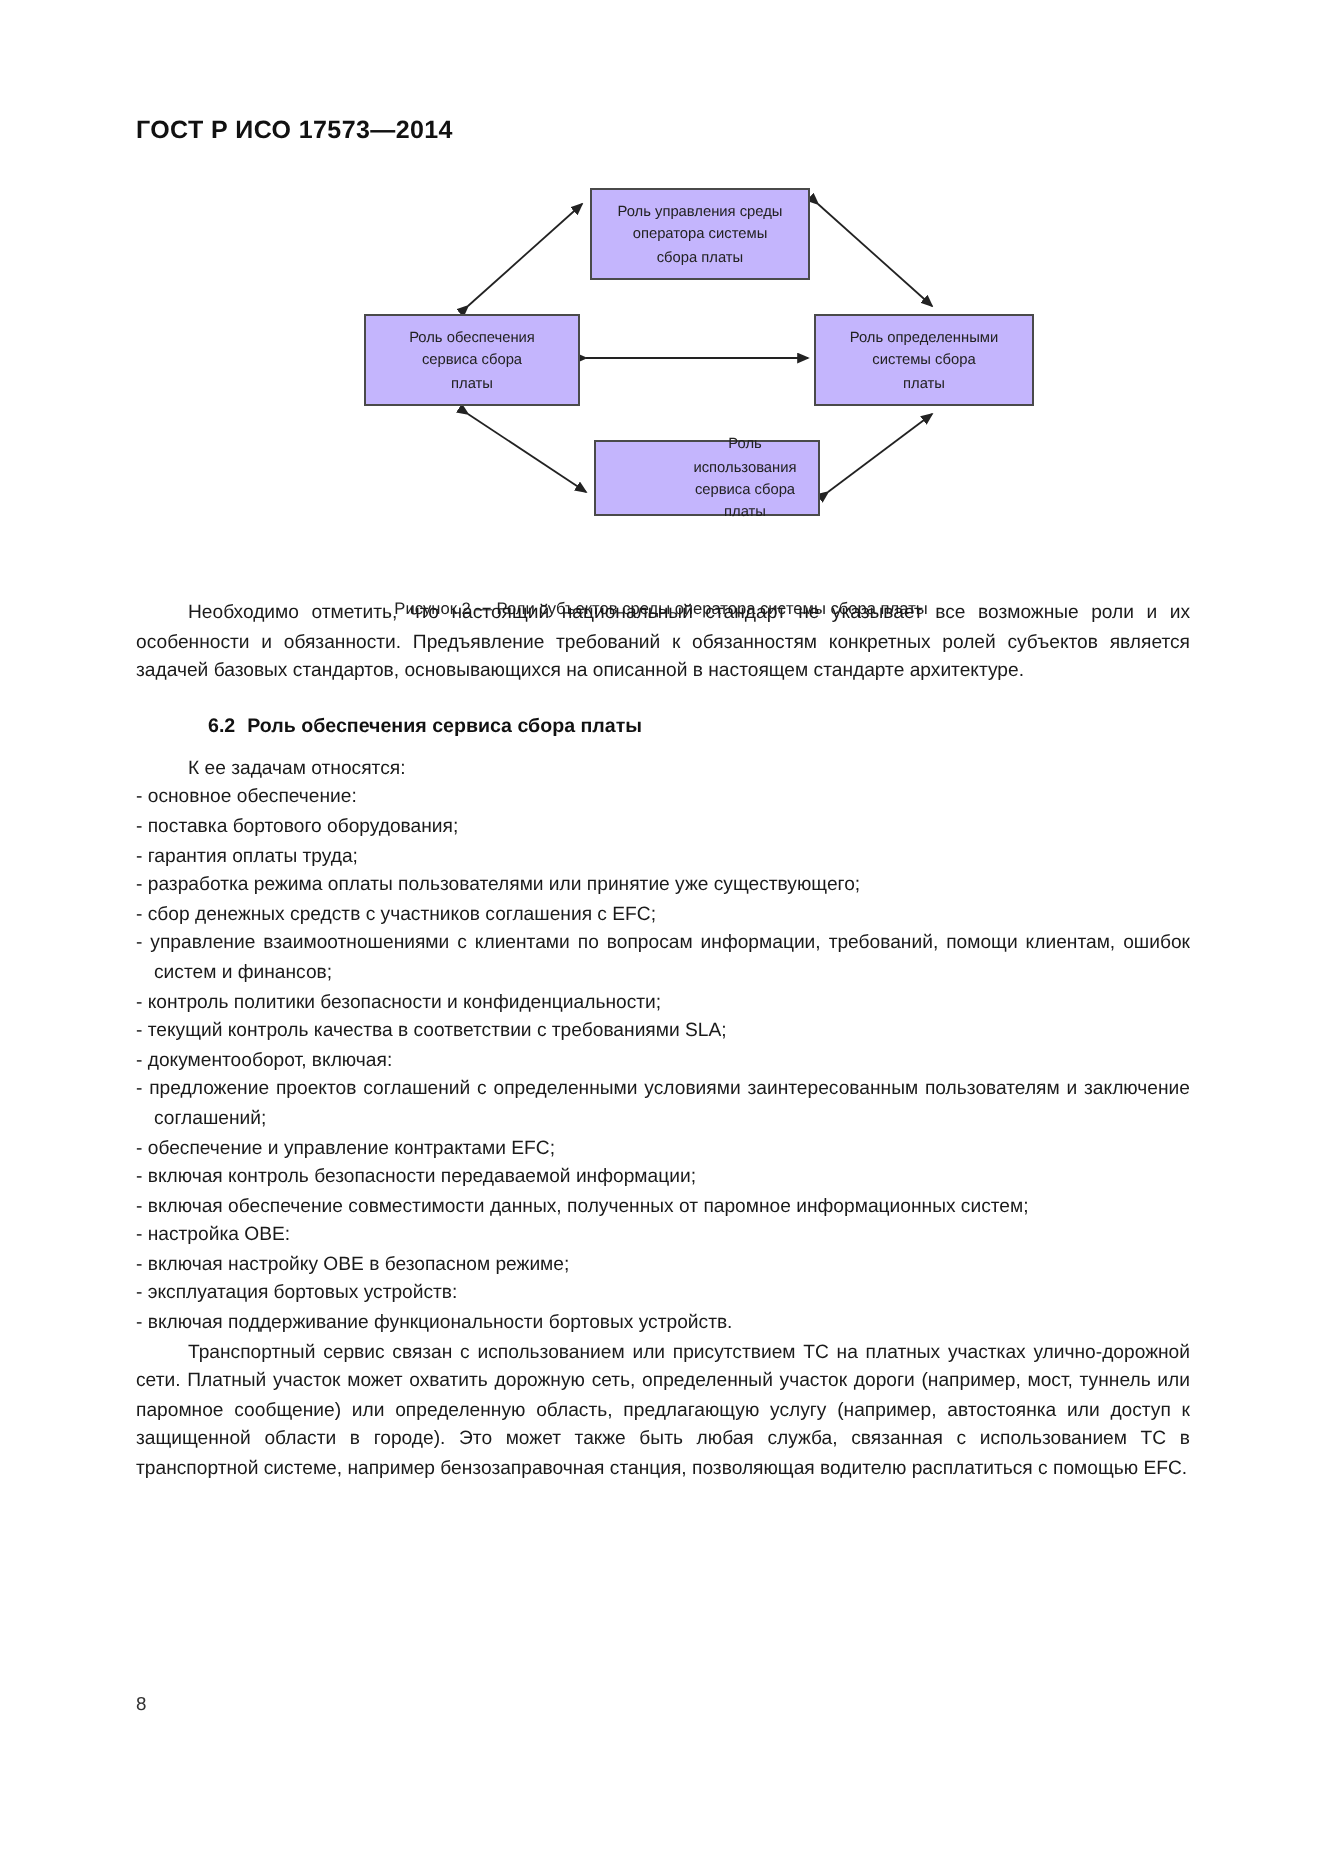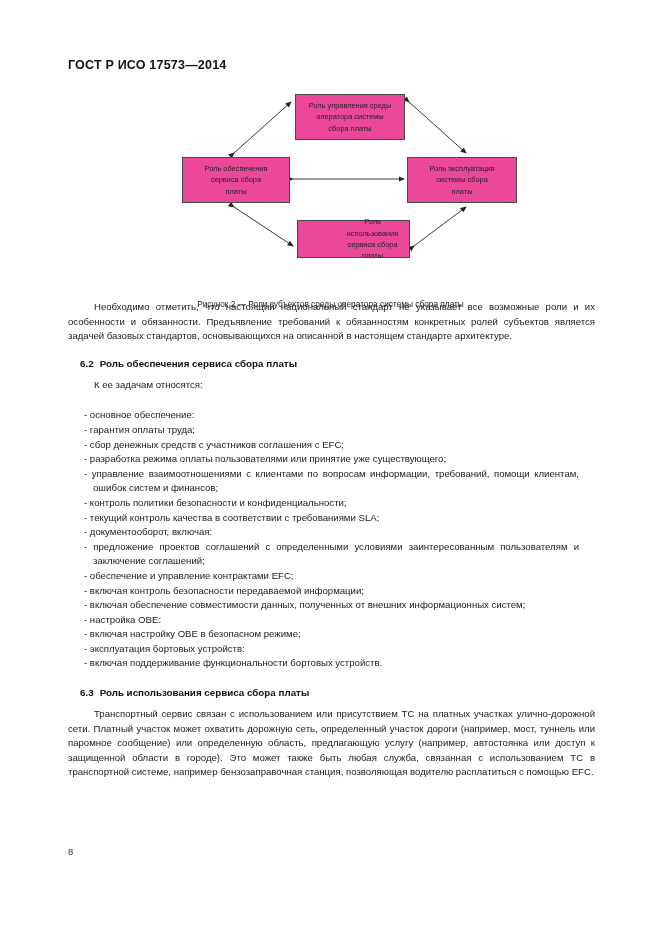--- a/index.html
+++ b/index.html
@@ -35,21 +35,21 @@
   .figure-area {
     position: absolute;
     left: 0;
     top: 86px;
     width: 661px;
     height: 180px;
   }
   .fig-box {
     position: absolute;
     border: 1px solid #4a4a4a;
-    background: #ec4899;
+    background: #c4b5fd;
     box-sizing: border-box;
     display: flex;
     align-items: center;
     justify-content: center;
     text-align: center;
     font-size: 7.4px;
     line-height: 1.55;
     color: #222;
     padding: 2px 3px;
   }
@@ -90,27 +90,27 @@
     line-height: 14.6px;
     text-align: justify;
     text-indent: 26px;
     color: #1a1a1a;
     hyphens: none;
   }
 
   h3.sec-head {
     font-size: 9.8px;
     font-weight: bold;
-    margin: 14px 0 9px 12px;
+    margin: 14px 0 9px 36px;
     color: #111;
   }
   h3.sec-head .num { margin-right: 6px; }
 
   .list {
-    margin: 16px;
+    margin: 0;
     padding: 0;
     list-style: none;
   }
   .list li {
     font-size: 9.6px;
     line-height: 14.6px;
     color: #1a1a1a;
     text-align: justify;
     margin: 0;
   }
@@ -167,21 +167,21 @@
     <div class="fig-box box-left">
       <div>
         <span>Роль обеспечения</span>
         <span>сервиса сбора</span>
         <span>платы</span>
       </div>
     </div>
 
     <div class="fig-box box-right">
       <div>
-        <span>Роль эксплуатация</span>
+        <span>Роль определенными</span>
         <span>системы сбора</span>
         <span>платы</span>
       </div>
     </div>
 
     <div class="fig-box box-bottom">
       <div>
         <span>Роль использования</span>
         <span>сервиса сбора платы</span>
       </div>
@@ -196,39 +196,37 @@
 
     <h3 class="sec-head">
       <span class="num">6.2</span><span>Роль обеспечения сервиса сбора платы</span>
     </h3>
 
 
     <p class="para">К ее задачам относятся:</p>
 
     <ul class="list">
       <li class="lvl1">- основное обеспечение:</li>
+      <li class="lvl2">- поставка бортового оборудования;</li>
       <li class="lvl2">- гарантия оплаты труда;</li>
+      <li class="lvl2">- разработка режима оплаты пользователями или принятие уже существующего;</li>
       <li class="lvl2">- сбор денежных средств с участников соглашения с EFC;</li>
-      <li class="lvl2">- разработка режима оплаты пользователями или принятие уже существующего;</li>
       <li class="lvl2">- управление взаимоотношениями с клиентами по вопросам информации, требований, помощи клиентам, ошибок систем и финансов;</li>
       <li class="lvl2">- контроль политики безопасности и конфиденциальности;</li>
       <li class="lvl2">- текущий контроль качества в соответствии с требованиями SLA;</li>
       <li class="lvl1">- документооборот, включая:</li>
       <li class="lvl2">- предложение проектов соглашений с определенными условиями заинтересованным пользователям и заключение соглашений;</li>
       <li class="lvl2">- обеспечение и управление контрактами EFC;</li>
       <li class="lvl2">- включая контроль безопасности передаваемой информации;</li>
-      <li class="lvl2">- включая обеспечение совместимости данных, полученных от внешних информационных систем;</li>
+      <li class="lvl2">- включая обеспечение совместимости данных, полученных от паромное информационных систем;</li>
       <li class="lvl1">- настройка OBE:</li>
       <li class="lvl2">- включая настройку OBE в безопасном режиме;</li>
       <li class="lvl1">- эксплуатация бортовых устройств:</li>
       <li class="lvl2">- включая поддерживание функциональности бортовых устройств.</li>
     </ul>
 
-    <h3 class="sec-head">
-      <span class="num">6.3</span><span>Роль использования сервиса сбора платы</span>
-    </h3>
 
     <p class="para">Транспортный сервис связан с использованием или присутствием ТС на платных участках улично-дорожной сети. Платный участок может охватить дорожную сеть, определенный участок дороги (например, мост, туннель или паромное сообщение) или определенную область, предлагающую услугу (например, автостоянка или доступ к защищенной области в городе). Это может также быть любая служба, связанная с использованием ТС в транспортной системе, например бензозаправочная станция, позволяющая водителю расплатиться с помощью EFC.</p>
   </div>
 
   <div class="page-number">8</div>
 
 </div>
 
 </body></html>

